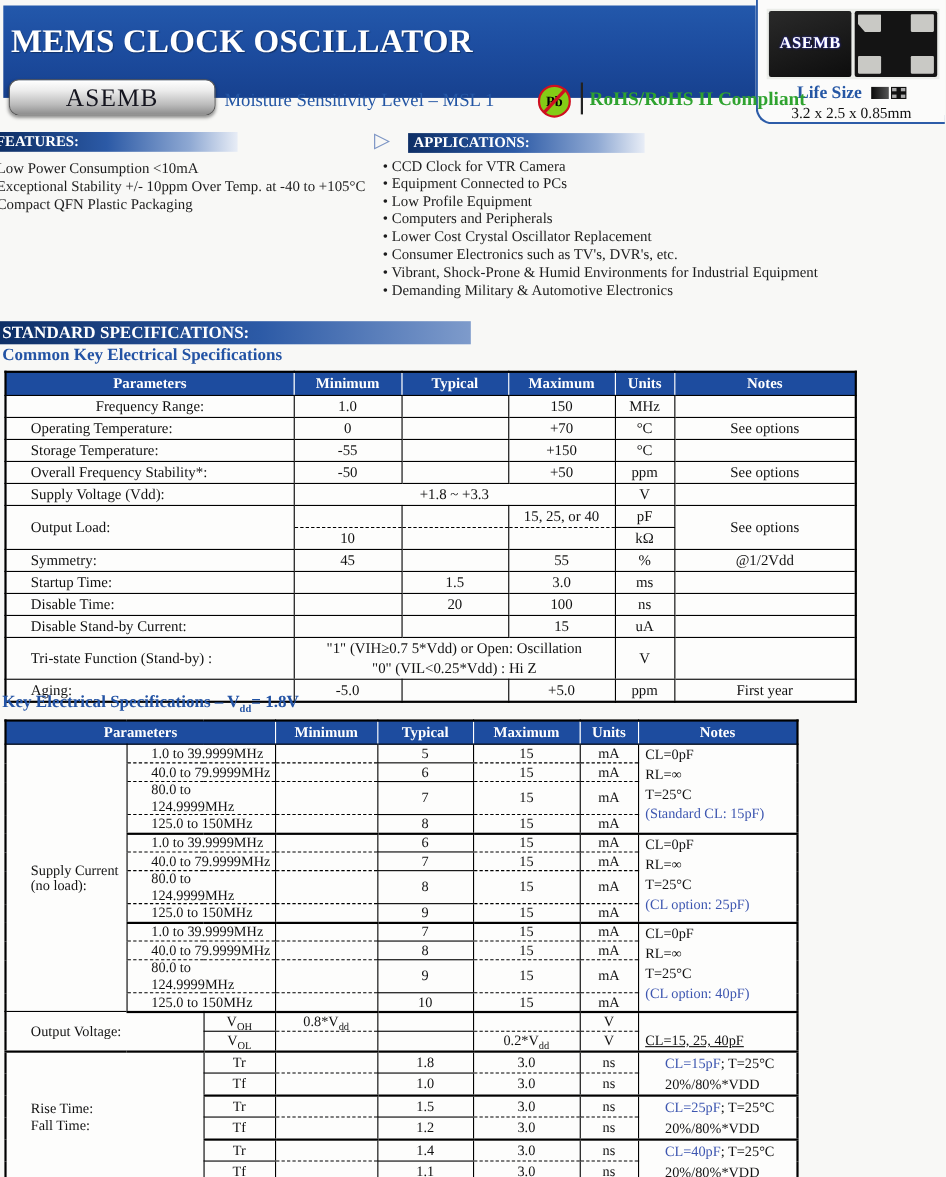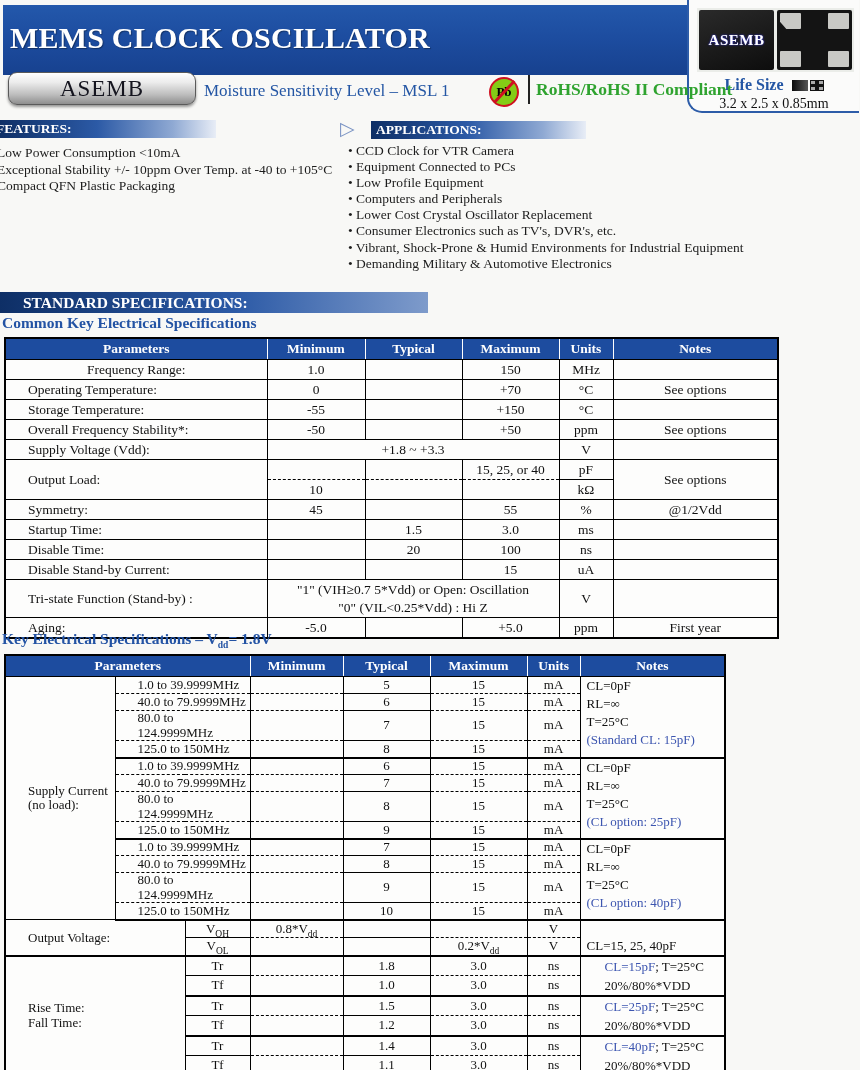--- a/index.html
+++ b/index.html
@@ -1,21 +1,21 @@
 <!DOCTYPE html>
 <html><head>
 <meta charset="utf-8">
 <style>
   html,body{margin:0;padding:0;}
   body{width:860px;height:1070px;position:relative;background:#f8f8f6;
        font-family:"Liberation Serif",serif;color:#111;overflow:hidden;}
   .abs{position:absolute;}
 
   
-  .hdr-bar{left:3px;top:5px;width:684px;height:70px;
+  .hdr-bar{left:3px;top:5px;width:684px;height:84px;
     background:linear-gradient(180deg,#2358ab 0%,#1d4da0 45%,#17418f 100%);}
   .hdr-title{padding:16px 0 0 7px;font-size:30px;font-weight:bold;color:#fff;
     letter-spacing:0.2px;text-shadow:1px 1px 1px rgba(0,0,0,.35);}
 
   
   .chip-box{left:687px;top:0;width:170px;height:111px;background:#fbfbfa;
     border-left:2px solid #2d5ca8;border-bottom:2px solid #2d5ca8;border-bottom-left-radius:15px;}
   .chip-photo{margin:8px 5px 0 8px;height:64px;background:#ebede9;display:flex;gap:3px;padding:2px;box-sizing:border-box;}
   .chip-top{flex:1;background:linear-gradient(160deg,#2a2a2a,#0d0d0d);border-radius:2px;
     display:flex;align-items:center;justify-content:center;color:#fff;font-weight:bold;
@@ -48,21 +48,21 @@
   
   .grad-bar{background:linear-gradient(90deg,#0e2f66 0%,#2c5aa6 45%,#8fa9d3 80%,#e8edf6 100%);
     color:#fff;font-weight:bold;font-size:13.5px;line-height:18px;height:18px;overflow:hidden;}
   .features-bar{left:0;top:120px;width:216px;text-indent:-4px;}
   .apps-bar{left:371px;top:121px;width:215px;padding-left:5px;box-sizing:border-box;}
   .arrow{left:340px;top:117px;font-size:19px;color:#7b94c4;font-family:"DejaVu Sans",sans-serif;}
   .features-list{left:-3px;top:145px;font-size:13.5px;color:#1c1c1c;line-height:16.5px;}
   .apps-list{left:348px;top:143px;font-size:13.5px;color:#1c1c1c;line-height:16.1px;
     list-style:none;margin:0;padding:0;}
   .apps-list li::before{content:"• ";}
-  .std-bar{left:0;top:292px;width:428px;height:21px;line-height:21px;font-size:15.5px;padding-left:23px;box-sizing:border-box;
+  .std-bar{left:0;top:292px;width:428px;height:21px;line-height:21px;font-size:15.5px;padding-left:2px;box-sizing:border-box;
     background:linear-gradient(90deg,#0e2f66 0%,#2c5aa6 55%,#7e9bcb 100%);color:#fff;font-weight:bold;}
   .tbl-title{font-size:15.5px;font-weight:bold;color:#2353a4;}
   .t1-title{left:2px;top:314px;} .t2-title{left:2px;top:630px;}
   sub{font-size:9.5px;line-height:0;}
 
   
   table{border-collapse:collapse;table-layout:fixed;border:2px solid #000;background:#fdfdfc;}
   td{border-left:1px solid #000;border-bottom:1px solid #000;text-align:center;
      padding:0 2px;font-size:13.5px;line-height:1.12;color:#111;overflow:hidden;}
   th{background:#1d4c9f;color:#fff;border-left:1px solid #fff;border-bottom:1px solid #000;
@@ -71,21 +71,21 @@
   .dB{border-bottom-style:dashed;}
   .gB{border-bottom-width:2px;}
   .bl{color:#3d56b0;}
   .t1{left:4px;top:337px;width:773px;}
   .t2{left:4px;top:654px;width:720px;font-size:13px;}
   .t2 td{font-size:13px;}
   .n4{vertical-align:top;text-align:left;padding-left:6px;}
   .n4 div{line-height:18px;height:18px;}
   .n2{vertical-align:top;text-align:left;padding-left:24px;}
   .n2 div{line-height:19px;height:19px;}
-  .nb{vertical-align:bottom;text-align:left;padding-left:6px;padding-bottom:1px;}
+  .nb{vertical-align:bottom;text-align:left;padding-left:6px;padding-bottom:1px;text-decoration:underline;}
   .tri div{line-height:18px;}
 </style>
 </head>
 <body>
 
 <div class="abs hdr-bar">
   <div class="hdr-title">MEMS CLOCK OSCILLATOR</div>
 </div>
 
 <div class="abs chip-box">

